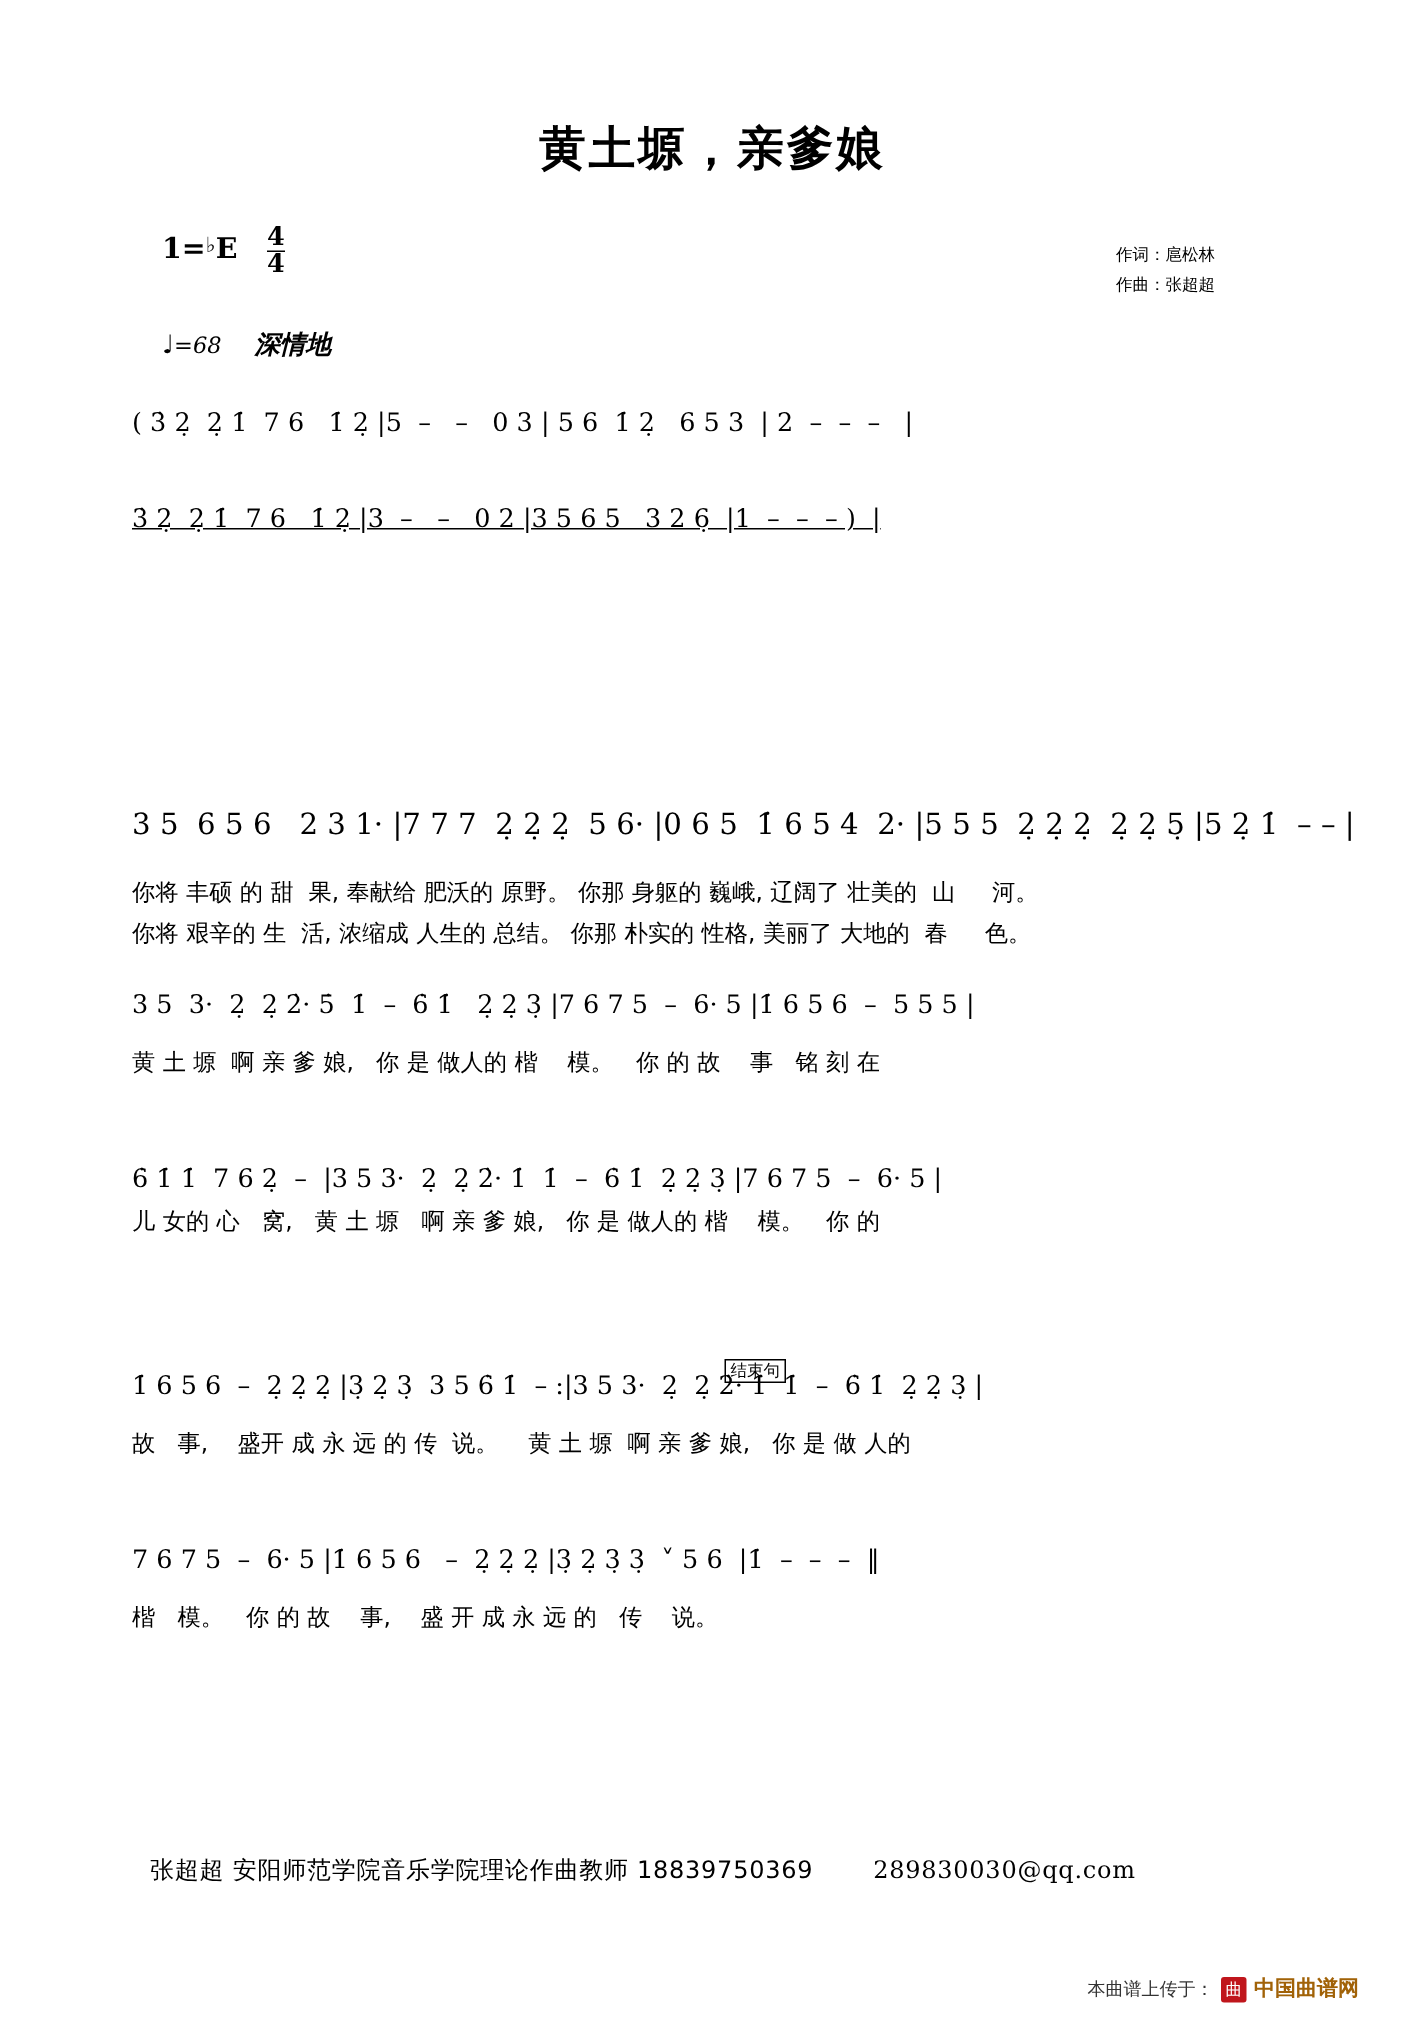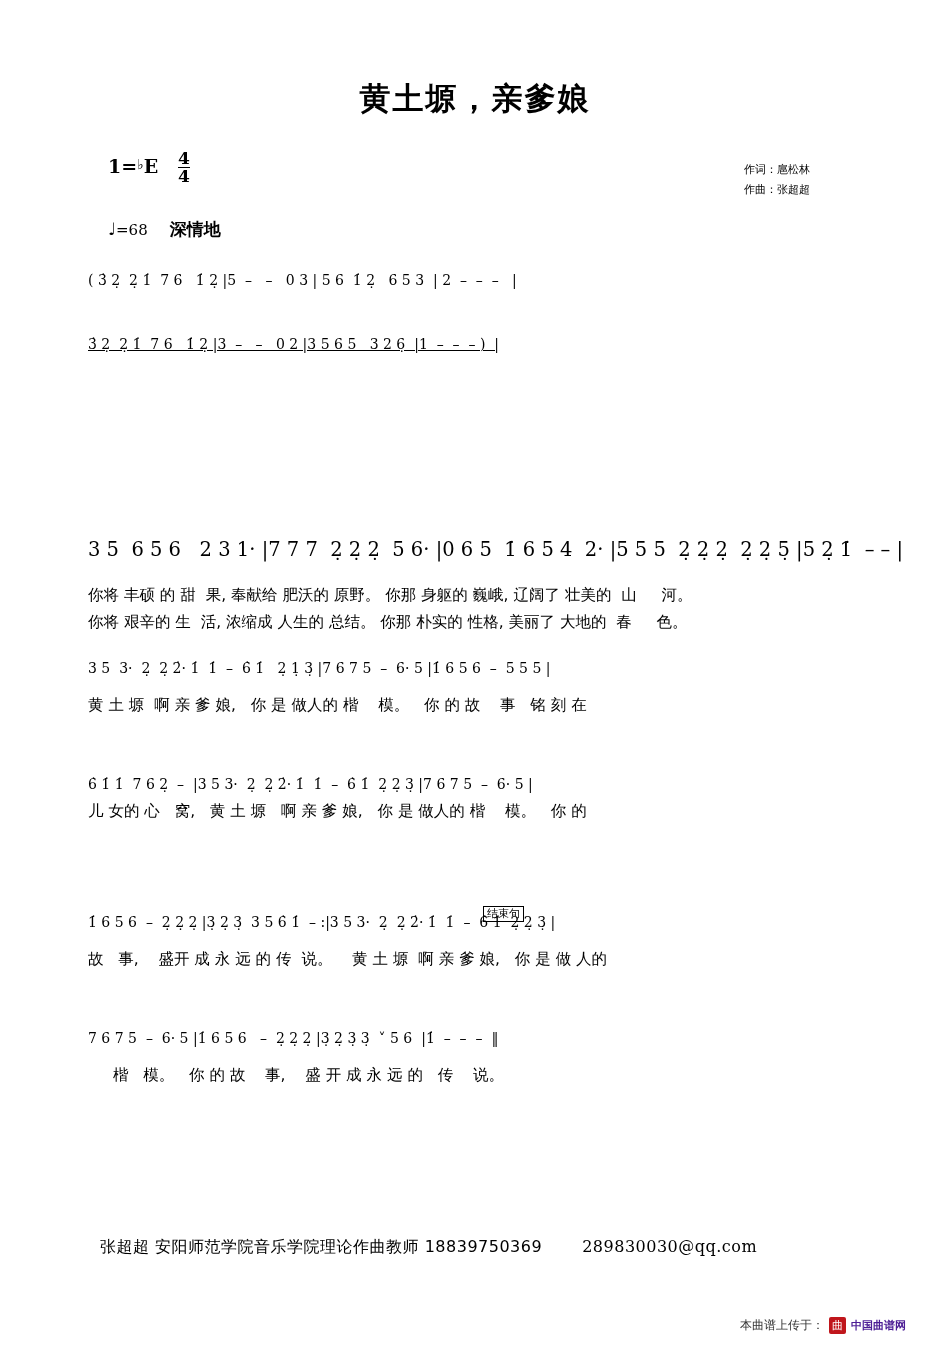--- a/index.html
+++ b/index.html
@@ -64,38 +64,39 @@
     line-height: 1.8;
     text-align: left;
     font-family: "DejaVu Sans", sans-serif;
   }
   .tempo {
     position: absolute;
     left: 108px;
     top: 218px;
     font-size: 15px;
     font-family: "DejaVu Serif", serif;
+    font-style: italic;
   }
   .tempo .note { font-size: 17px; }
   .tempo .expr {
     font-weight: bold;
     margin-left: 22px;
     font-family: "DejaVu Sans", sans-serif;
     font-size: 17px;
   }
 
   
   .system {
     position: absolute;
     left: 88px;
     width: 790px;
   }
   .notes {
     font-family: "DejaVu Serif", serif;
-    font-size: 14px;
+    font-size: 17px;
     letter-spacing: 0px;
     white-space: pre;
     line-height: 1.25;
   }
   .lyric {
     font-family: "DejaVu Sans", sans-serif;
     font-size: 15.5px;
     white-space: pre;
     line-height: 1.7;
     letter-spacing: 0px;
@@ -130,21 +131,21 @@
     gap: 5px;
   }
   .site-logo {
     display: inline-block;
     background: #c0161c;
     color: #fff;
     font-size: 11px;
     padding: 1px 3px;
     border-radius: 2px;
   }
-  .site-name { color: #4c1d95; font-weight: bold; font-size: 11px; }
+  .site-name { color: #a16207; font-weight: bold; font-size: 14px; }
 </style>
 </head>
 <body>
 
 <div class="sheet">
 
   <div class="title">黄土塬，亲爹娘</div>
 
   <div class="key-sig">
     <span>1=</span><span class="flat">♭</span><span>E</span>
@@ -173,38 +174,38 @@
   </div>
 
 
   <div class="system" style="top:538px;">
     <div class="notes" style="font-size:19.5px;text-align:right;">3 5  6 5 6   2 3 1· |7 7 7  2̣ 2̣ 2̣  5 6· |0 6 5  1̇ 6 5 4  2· |5 5 5  2̣ 2̣ 2̣  2̣ 2̣ 5̣ |5 2̣ 1̇  – – |</div>
     <div class="lyric" style="margin-top:20px;">你将 丰硕 的 甜  果, 奉献给 肥沃的 原野。 你那 身躯的 巍峨, 辽阔了 壮美的  山     河。</div>
     <div class="lyric">你将 艰辛的 生  活, 浓缩成 人生的 总结。 你那 朴实的 性格, 美丽了 大地的  春     色。</div>
   </div>
 
   <div class="system" style="top:660px;">
-    <div class="notes">3 5  3·  2̣  2̣ 2̇· 1̇  1̇  –  6̇ 1̇   2̣ 1̣ 3̣ |7 6 7 5  –  6· 5 |1̇ 6 5 6  –  5 5 5 |</div>
+    <div class="notes">3 5  3·  2̣  2̣ 2̇· 5̇  1̇  –  6̇ 1̇   2̣ 2̣ 3̣ |7 6 7 5  –  6· 5 |1̇ 6 5 6  –  5 5 5 |</div>
     <div class="lyric" style="margin-top:14px;">黄 土 塬  啊 亲 爹 娘,   你 是 做人的 楷    模。   你 的 故    事   铭 刻 在</div>
   </div>
 
   <div class="system" style="top:776px;">
     <div class="notes">6̇ 1̇ 1̇  7 6 2̣  –  |3 5 3·  2̣  2̣ 2̇· 1̇  1̇  –  6̇ 1̇  2̣ 2̣ 3̣ |7 6 7 5  –  6· 5 |</div>
     <div class="lyric" style="margin-top:4px;">儿 女的 心   窝,   黄 土 塬   啊 亲 爹 娘,   你 是 做人的 楷    模。   你 的</div>
   </div>
 
   <div class="system barline-row" style="top:900px;">
     <div class="endbox" style="left:395px; top:-8px;">结束句</div>
     <div class="notes" style="margin-top:14px;">1̇ 6 5 6  –  2̣ 2̣ 2̣ |3̣ 2̣ 3̣  3 5 6̇ 1̇  – :|3 5 3·  2̣  2̣ 2̇· 1̇  1̇  –  6̇ 1̇  2̣ 2̣ 3̣ |</div>
     <div class="lyric" style="margin-top:14px;">故   事,    盛开 成 永 远 的 传  说。    黄 土 塬  啊 亲 爹 娘,   你 是 做 人的</div>
   </div>
 
   <div class="system" style="top:1030px;">
     <div class="notes">7 6 7 5  –  6· 5 |1̇ 6 5 6   –  2̣ 2̣ 2̣ |3̣ 2̣ 3̣ 3̣  ˅ 5 6  |1̇  –  –  –  ‖</div>
-    <div class="lyric" style="margin-top:14px;margin-left:25px;">楷   模。   你 的 故    事,    盛 开 成 永 远 的   传    说。</div>
+    <div class="lyric" style="margin-top:14px;">楷   模。   你 的 故    事,    盛 开 成 永 远 的   传    说。</div>
   </div>
 
   <div class="footer">
     <span>张超超  安阳师范学院音乐学院理论作曲教师  18839750369</span><span class="mail">289830030@qq.com</span>
   </div>
 
   <div class="site-note">
     <span>本曲谱上传于：</span>
     <span class="site-logo">曲</span>
     <span class="site-name">中国曲谱网</span>

